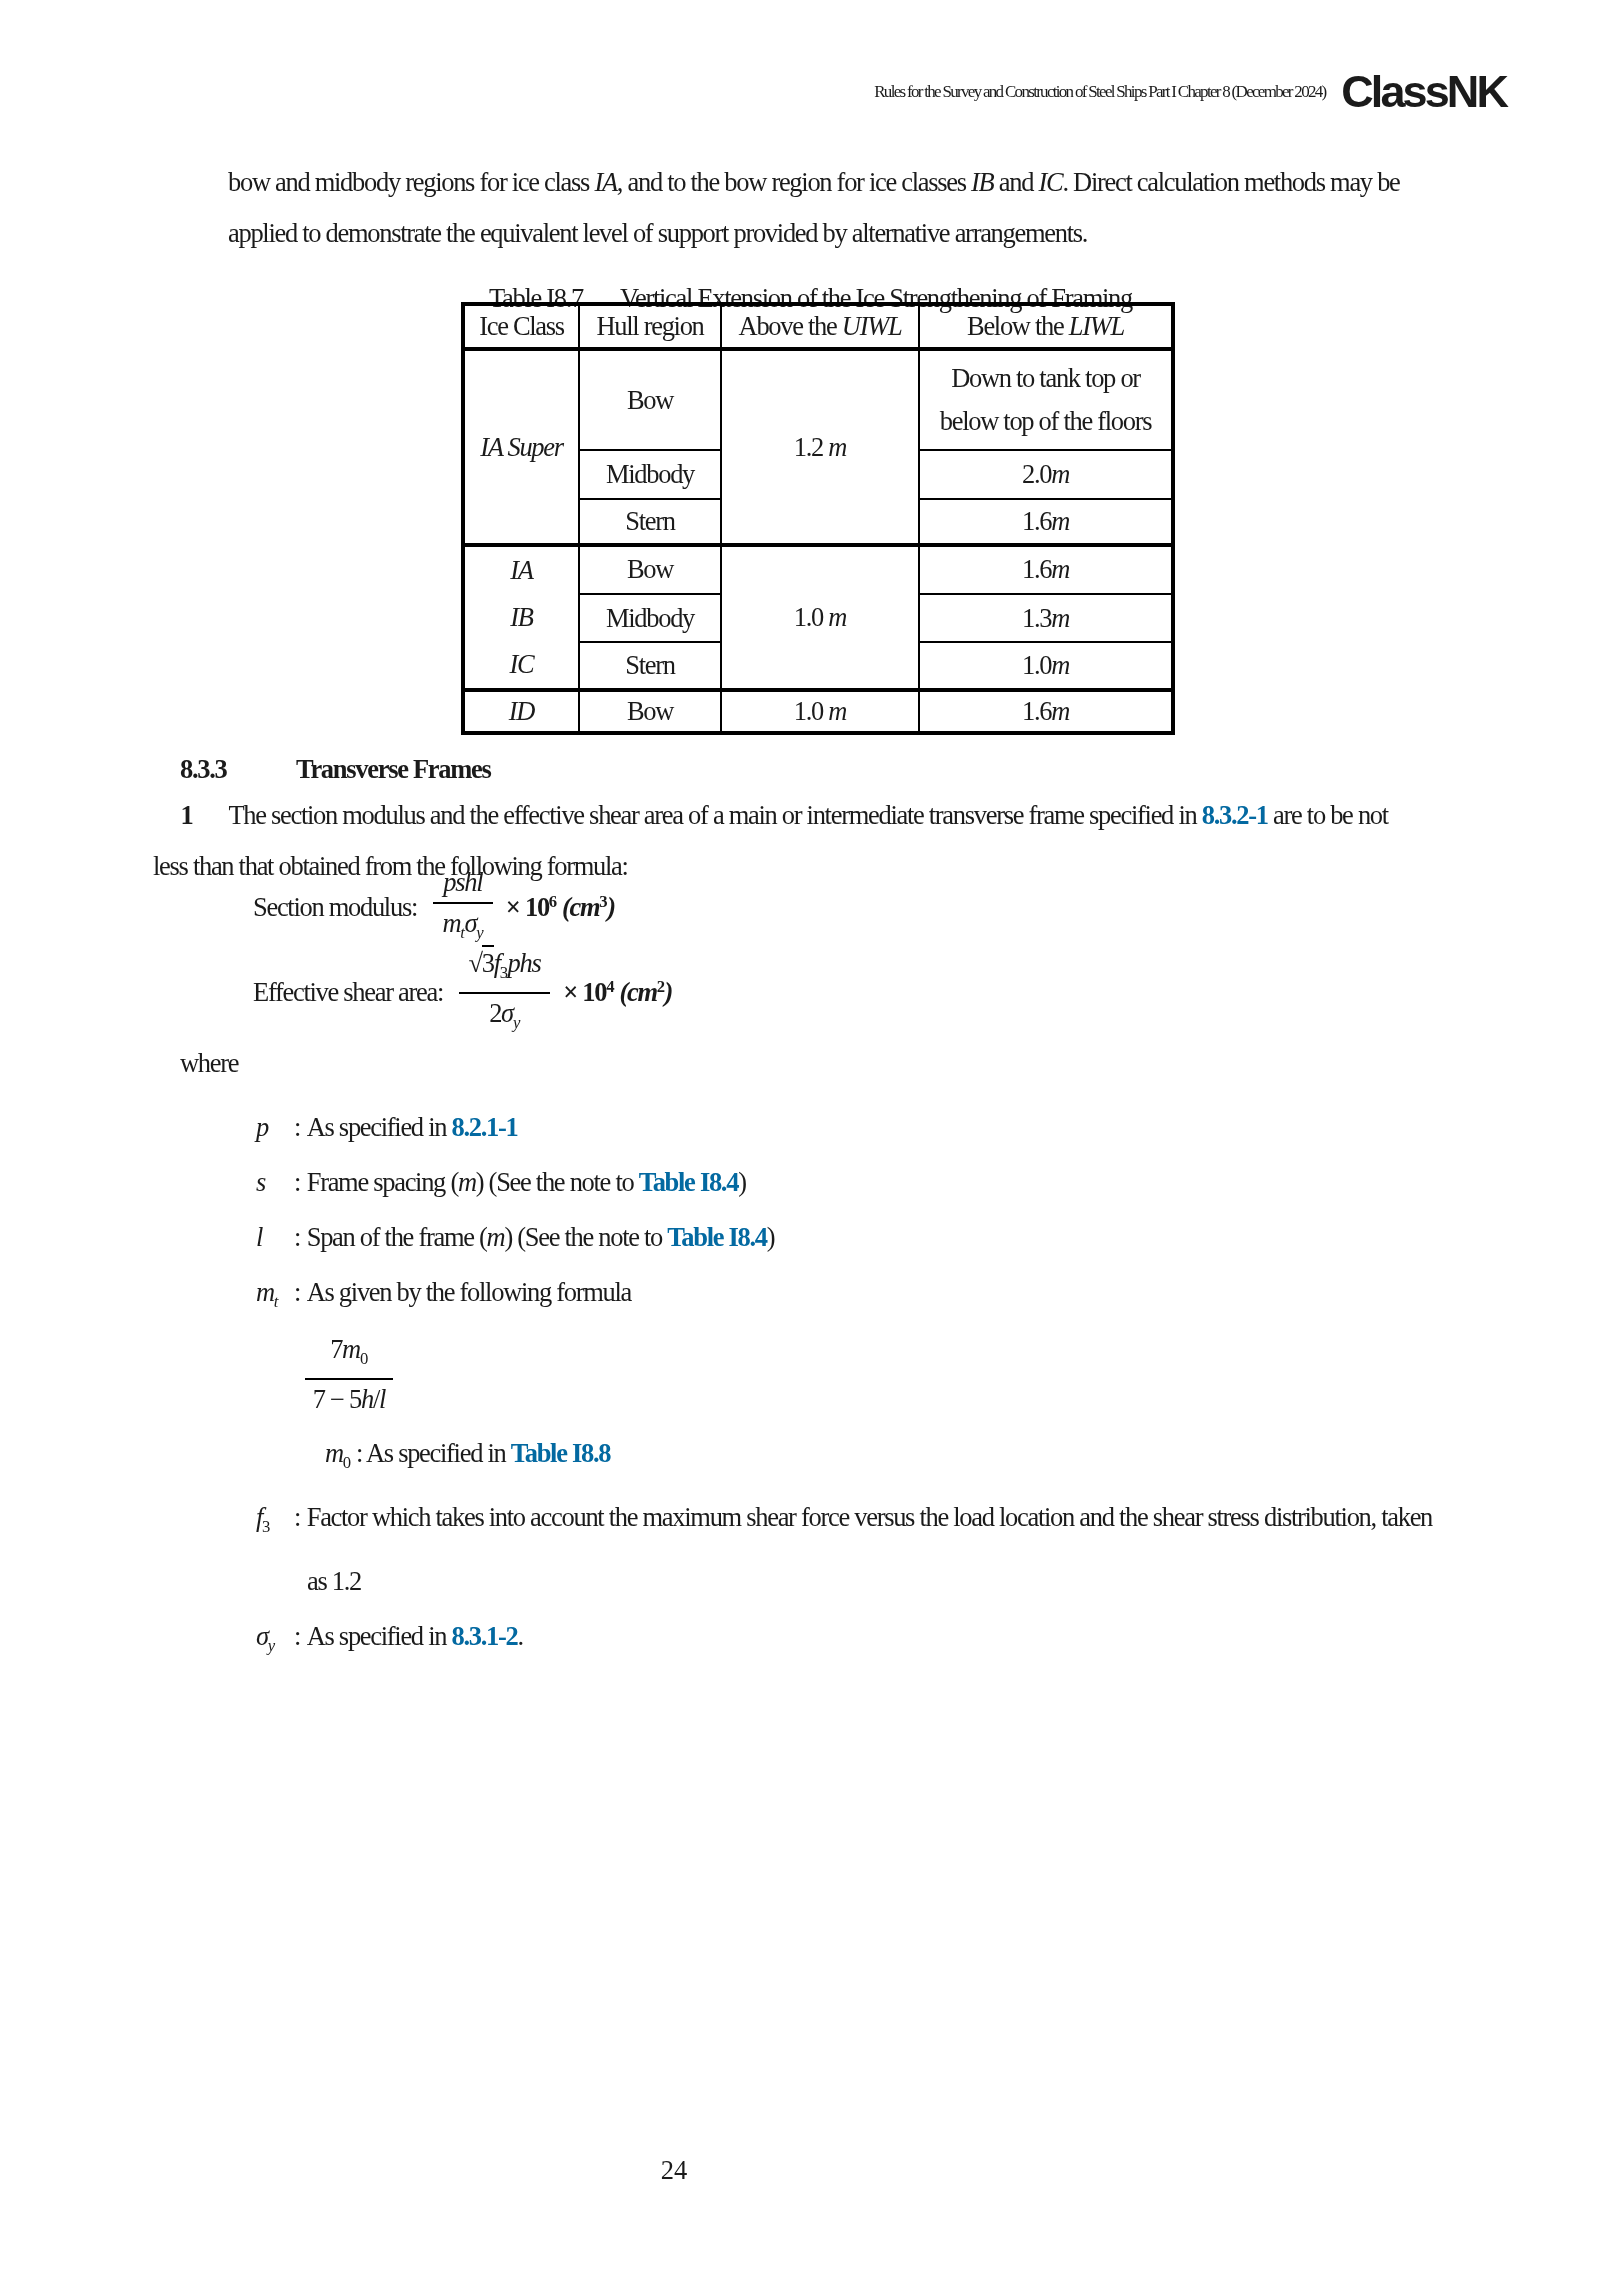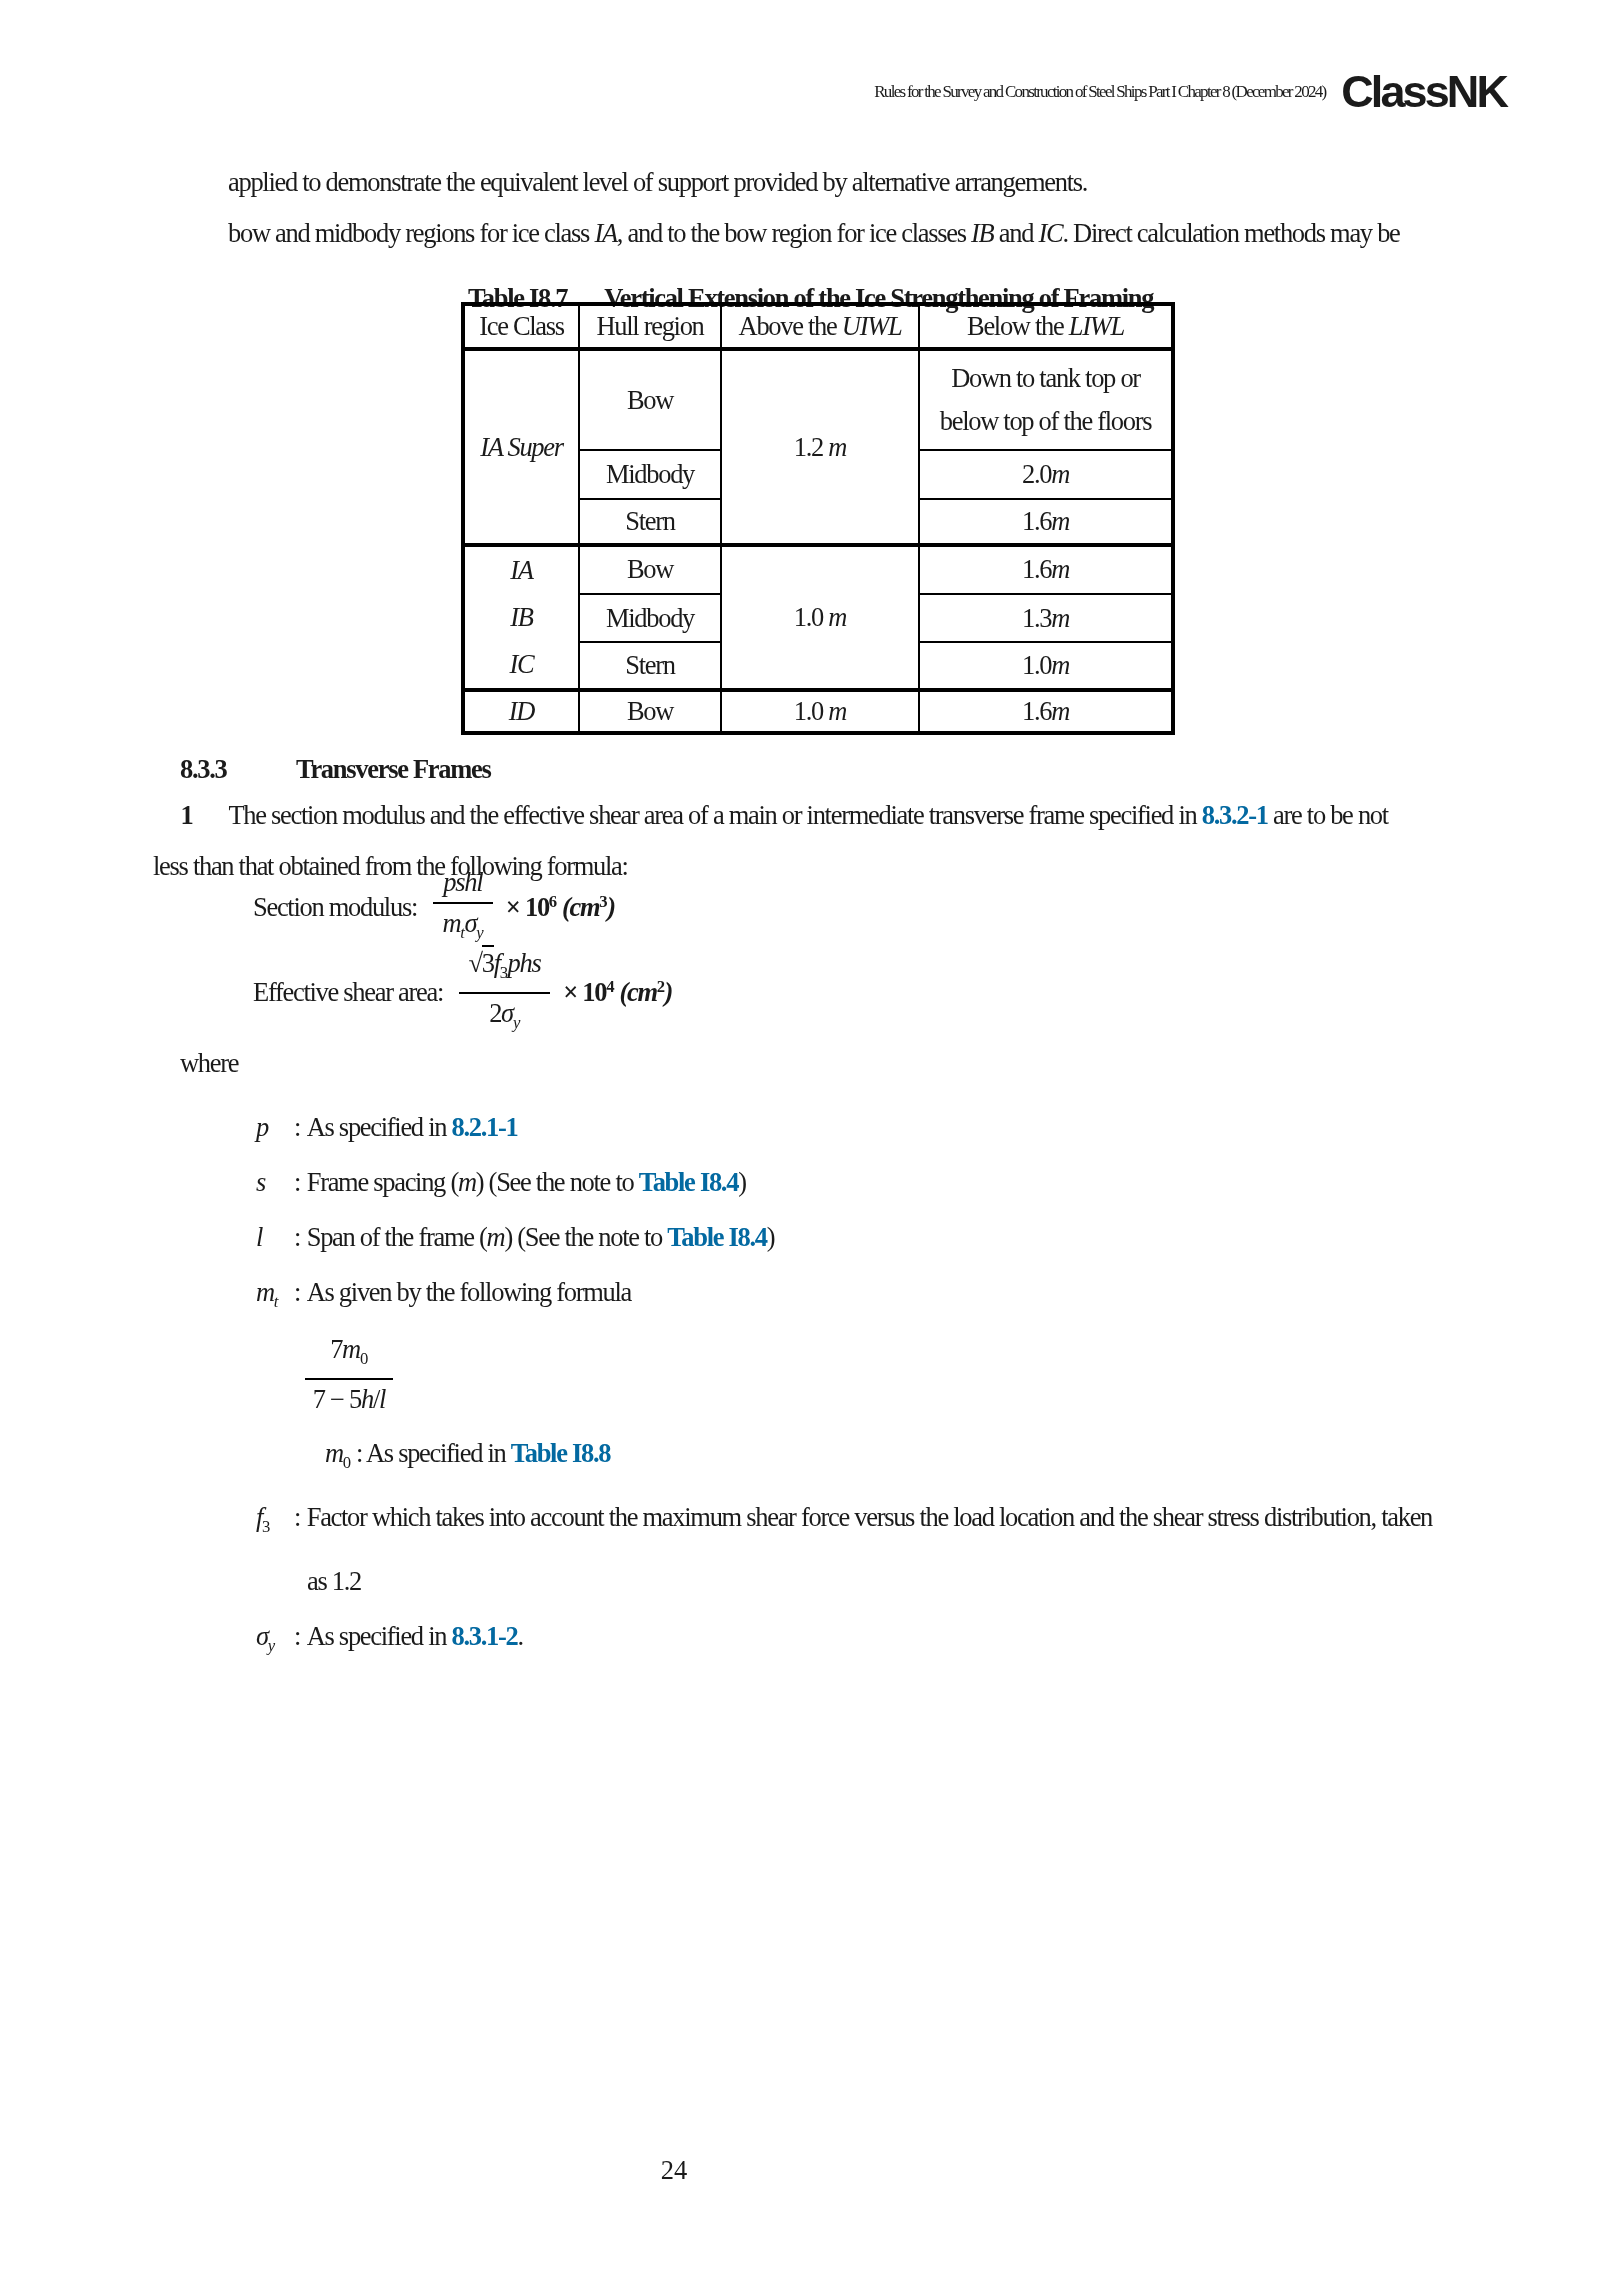--- a/index.html
+++ b/index.html
@@ -22,21 +22,21 @@
 
   
   .header{position:absolute;top:69px;left:0;width:1506px;display:flex;justify-content:flex-end;align-items:center;gap:15.7px;}
   .header-title{font-weight:normal;font-size:17px;letter-spacing:-1.7px;white-space:nowrap;}
   .logo{font-family:"Liberation Sans","DejaVu Sans",sans-serif;font-weight:bold;font-size:45px;letter-spacing:-2.9px;line-height:45px;white-space:nowrap;}
 
   
   .intro{position:absolute;top:157px;left:228px;line-height:51px;white-space:nowrap;}
 
   
-  .tbl-title{position:absolute;top:282px;left:0;width:1621px;text-align:center;line-height:33px;white-space:nowrap;font-weight:bold;}
+  .tbl-title{position:absolute;top:282px;left:0;width:1621px;text-align:center;line-height:33px;white-space:nowrap;}
   .tbl-label{margin-right:37px;}
 
   
   table.ice{position:absolute;top:302px;left:461px;border-collapse:collapse;table-layout:fixed;border:4.9px solid #000;}
   table.ice td{border:2.9px solid #000;text-align:center;vertical-align:middle;padding:0 3.9px;white-space:nowrap;}
   tr.hsep td{border-bottom:4.9px solid #000;}
   tr.gsep td{border-top:4.9px solid #000;}
   tr.h-hdr{height:45px;}
   tr.h-bow{height:101px;}
   tr.h-mid{height:49px;}
@@ -86,22 +86,22 @@
 <body>
 
 <div class="page">
 
   <div class="header">
     <div class="header-title">Rules for the Survey and Construction of Steel Ships Part I Chapter 8 (December 2024)</div>
     <div class="logo">ClassNK</div>
   </div>
 
   <div class="intro">
+    <div><span>bow and midbody regions for ice class </span><span class="it">IA</span><span>, and to the bow region for ice classes </span><span class="it">IB</span><span> and </span><span class="it">IC</span><span>. Direct calculation  methods may be</span></div>
     <div>applied to demonstrate the equivalent  level of support provided by alternative  arrangements.</div>
-    <div><span>bow and midbody regions for ice class </span><span class="it">IA</span><span>, and to the bow region for ice classes </span><span class="it">IB</span><span> and </span><span class="it">IC</span><span>. Direct calculation  methods may be</span></div>
   </div>
 
   <div class="tbl-title">
     <span class="tbl-label">Table I8.7</span><span>Vertical Extension of the Ice Strengthening of Framing</span>
   </div>
 
   <table class="ice">
     <colgroup>
         <col style="width:116px">
         <col style="width:142px">

